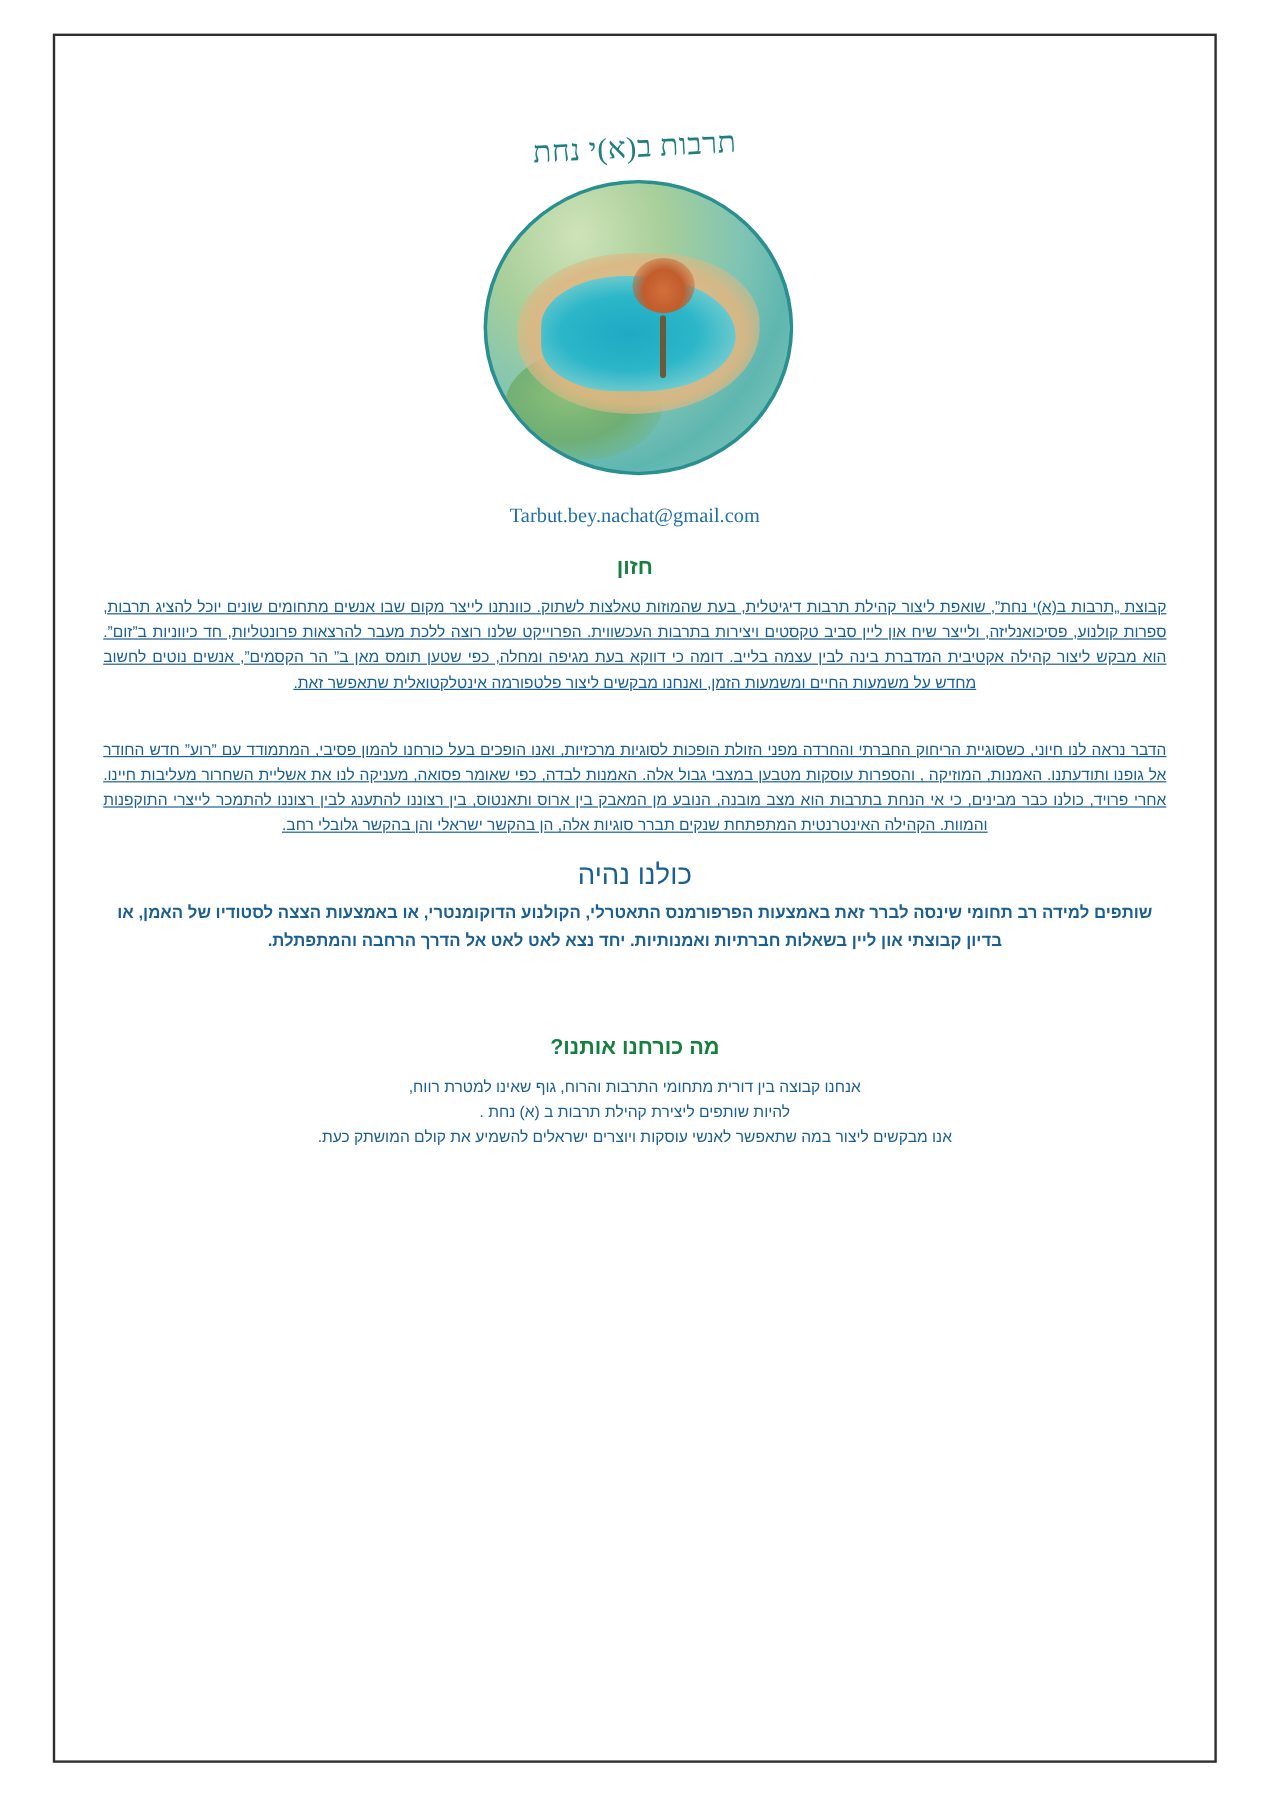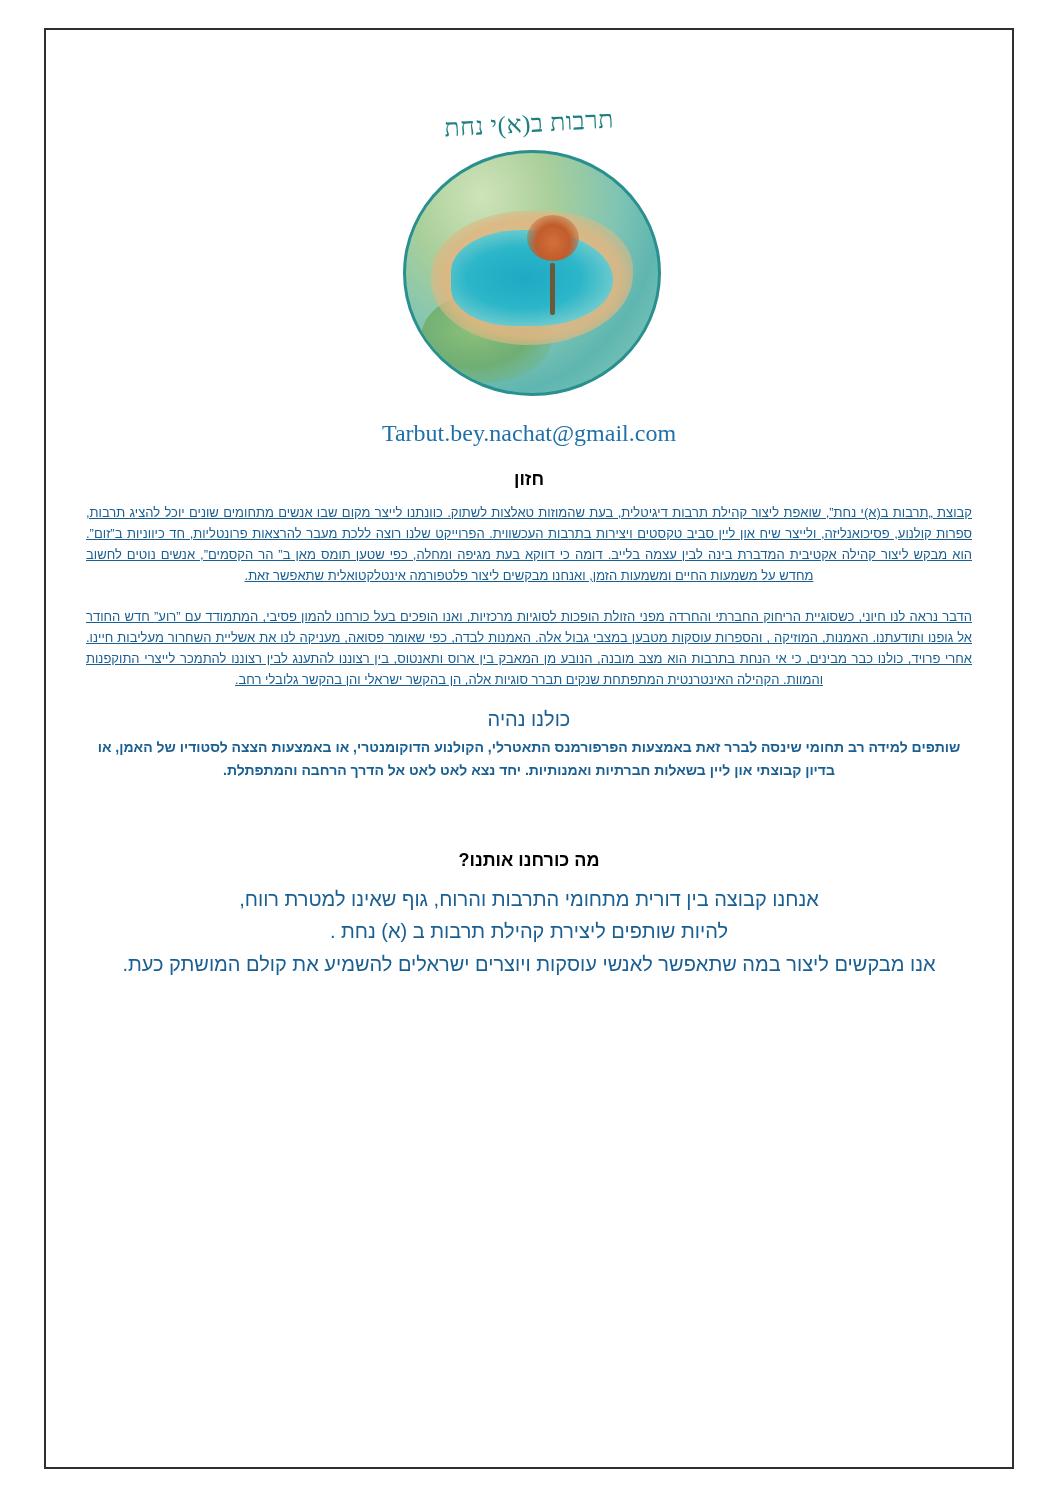--- a/index.html
+++ b/index.html
@@ -118,66 +118,66 @@
     height: 38%;
     background: radial-gradient(ellipse at 40% 40%, #8cc07a 0%, #6fae74 50%, rgba(110,175,115,0) 85%);
     border-radius: 50%;
   }
 
   
   .email {
     text-align: center;
     margin-top: 28px;
     font-family: "Liberation Serif", serif;
-    font-size: 24px;
+    font-size: 17px;
     color: #1f6fa8;
     direction: ltr;
   }
 
   
   h2.section-title {
     text-align: center;
     font-size: 18px;
     font-weight: bold;
     margin: 22px 0 12px 0;
-    color: #000000;
+    color: #15803d;
   }
   p.body-text {
     font-size: 13px;
     line-height: 1.62;
     text-align: justify;
     text-align-last: center;
     margin: 0 0 14px 0;
     color: #1a5f91;
     padding: 0 6px;
     text-decoration: underline;
   }
   p.body-text.second {
-    margin-top: 20px;
+    margin-top: 35px;
   }
   .center-line {
     text-align: center;
-    font-size: 20px;
+    font-size: 23px;
     line-height: 1.5;
     color: #1a5f91;
     margin: 0;
   }
   p.bold-block {
     font-size: 14px;
     line-height: 1.62;
     font-weight: bold;
     text-align: center;
     color: #1a5f91;
     margin: 2px 0 0 0;
     padding: 0 4px;
   }
   .spacer-lg { height: 46px; }
   .about-lines {
     text-align: center;
-    font-size: 20px;
+    font-size: 13px;
     line-height: 1.62;
     color: #1a5f91;
   }
   .about-lines div { margin: 0; }
   .about-last {
     text-align: justify;
     text-align-last: center;
     padding: 0 4px;
   }
 </style>

